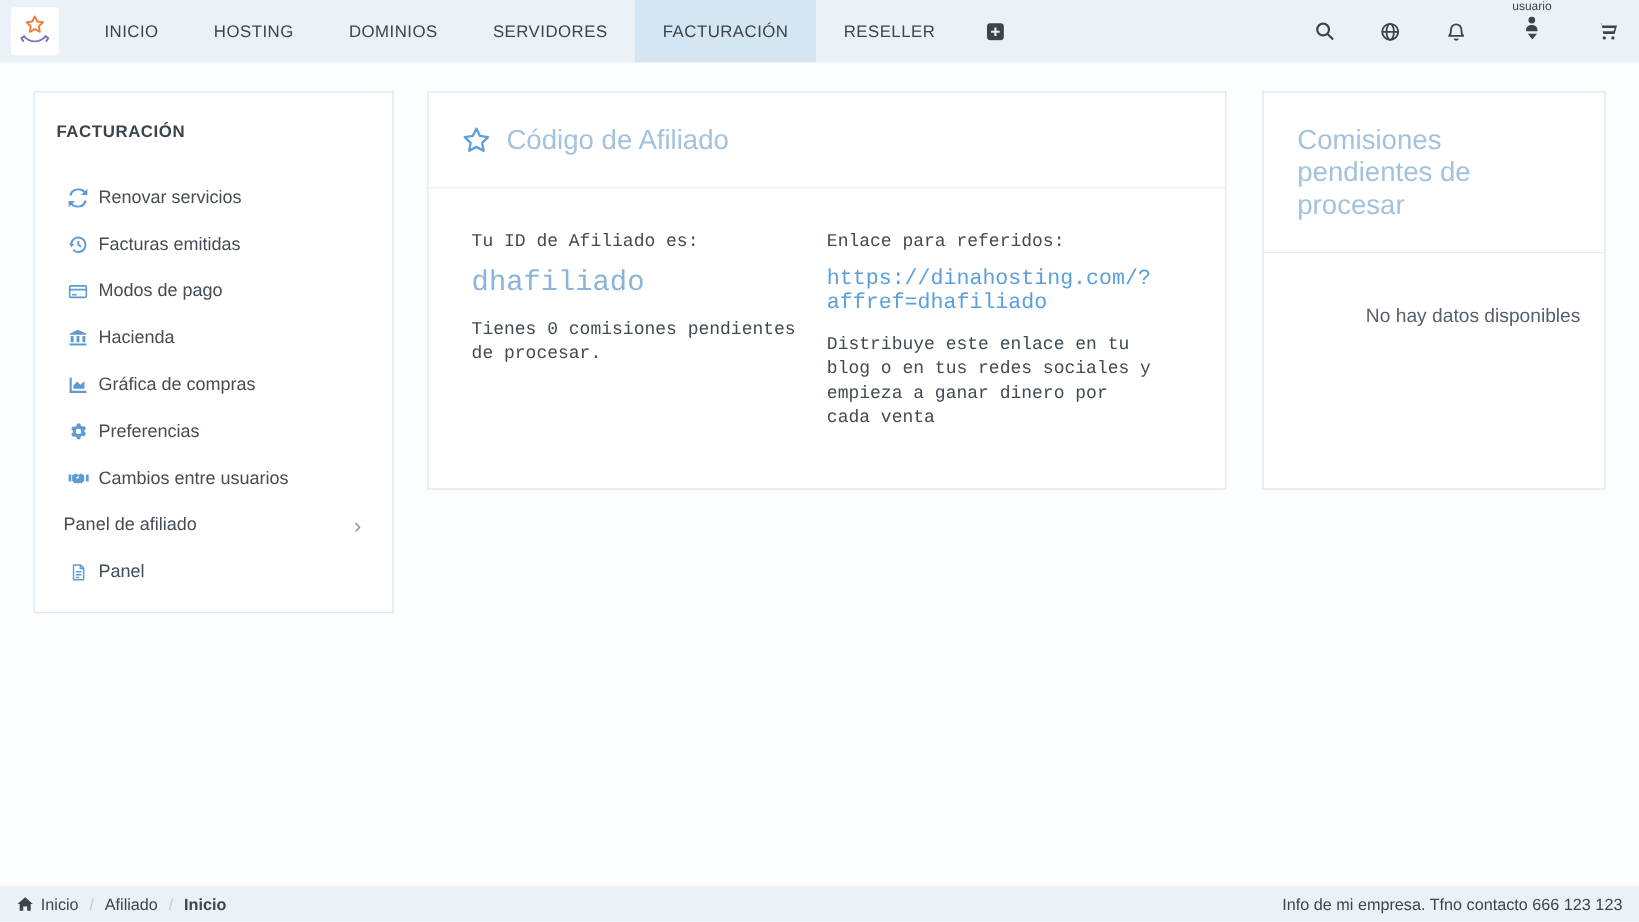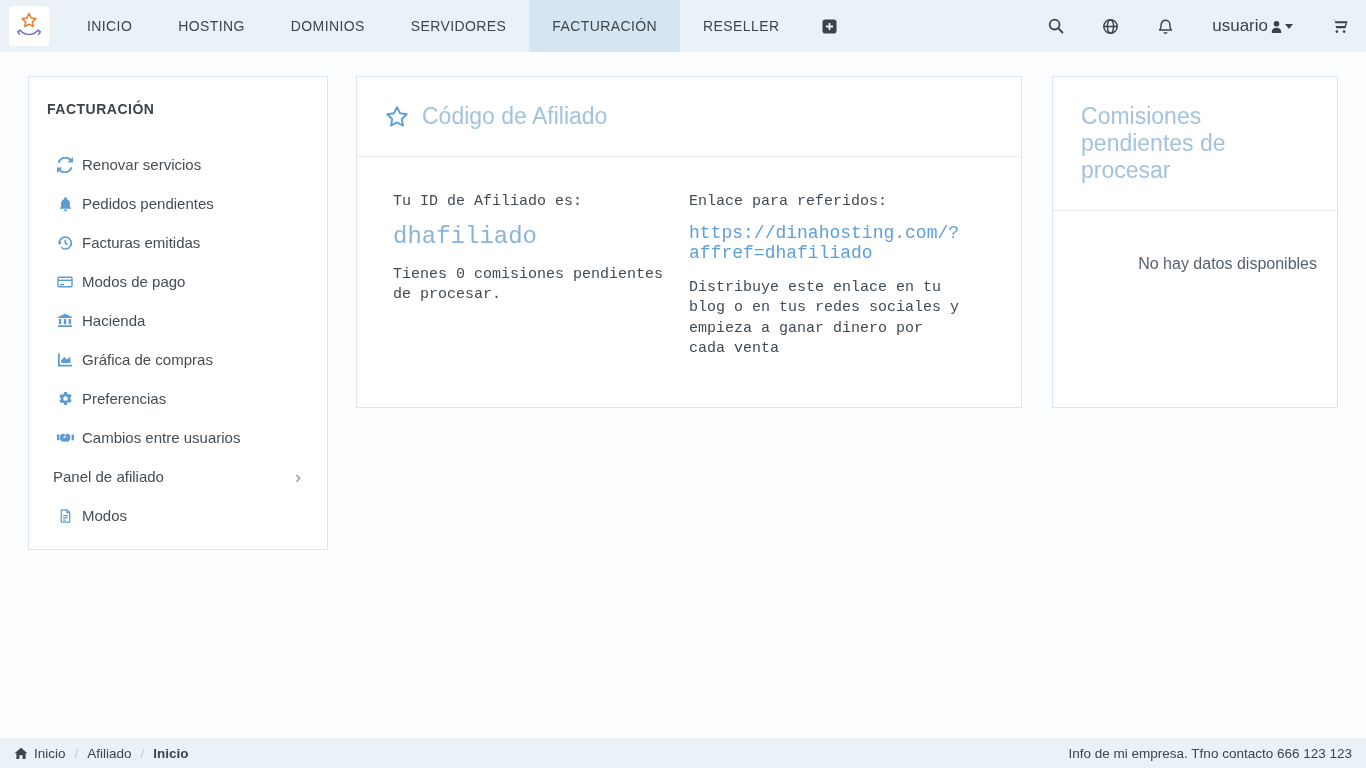--- a/index.html
+++ b/index.html
@@ -22,21 +22,21 @@
   .topbar{height:52px;background:var(--topbar-bg);display:flex;align-items:stretch;flex-shrink:0;}
   .logo-box{width:40px;height:40px;background:#fff;border-radius:3px;margin:6px 15px 6px 9px;
     display:flex;align-items:center;justify-content:center;cursor:pointer;align-self:center;}
   .nav{display:flex;align-items:stretch;}
   .nav-item{display:flex;align-items:center;padding:0 23px;font-size:14px;letter-spacing:.4px;
     color:var(--nav-text);text-decoration:none;cursor:pointer;white-space:nowrap;}
   .nav-item.active{background:var(--active-tab-bg);}
   .nav-item.icon-only{padding:0 20px;}
   .topbar-right{margin-left:auto;display:flex;align-items:stretch;}
   .top-icon-btn{display:flex;align-items:center;padding:0 19px;color:#3c434a;cursor:pointer;text-decoration:none;}
-  .user-btn{gap:1px;font-size:17px;color:#3c434a;}
+  .user-btn{gap:1px;font-size:10px;color:#3c434a;flex-direction:column;}
   .top-icon-btn:last-child{padding-right:18px;}
 
   
   .page{flex:1;display:flex;align-items:flex-start;gap:28px;padding:24px 28px;}
 
   
   .sidebar{width:300px;flex-shrink:0;background:var(--card-bg);border:1px solid var(--card-border);
     padding:24px 18px 14px 18px;}
   .sidebar-title{font-size:14px;font-weight:bold;letter-spacing:.5px;color:#3b434b;margin-bottom:28px;}
   .side-list{list-style:none;}
@@ -146,28 +146,20 @@
       <li class="side-item">
         <span class="sicon">
           <svg width="16" height="16" viewBox="0 0 16 16" fill="currentColor">
               <path d="M13.9 2.1L16 0v5.5h-5.5l2.1-2.1A5.9 5.9 0 0 0 2.6 6.1l-1.9-.6A7.9 7.9 0 0 1 13.9 2.1zM2.1 13.9L0 16v-5.5h5.5l-2.1 2.1a5.9 5.9 0 0 0 10-2.7l1.9.6a7.9 7.9 0 0 1-13.2 3.4z"></path>
             </svg>
         </span>
         <span>Renovar servicios</span>
       </li>
       <li class="side-item">
         <span class="sicon">
-          <svg width="15" height="16" viewBox="0 0 16 16" fill="currentColor">
-              <path d="M8 15.6c1 0 1.8-.8 1.8-1.8H6.2c0 1 .8 1.8 1.8 1.8zm6-3.4v.9H2v-.9l1.3-1.3V7.3c0-2.2 1.2-4 3.2-4.5v-.5a1.5 1.5 0 1 1 3 0v.5c2 .5 3.2 2.3 3.2 4.5v3.6L14 12.2z"></path>
-            </svg>
-        </span>
-        <span>Pedidos pendientes</span>
-      </li>
-      <li class="side-item">
-        <span class="sicon">
           <svg width="16" height="16" viewBox="0 0 16 16">
               <g fill="none" stroke="currentColor" stroke-width="1.6">
                 <path d="M2.3 8a6 6 0 1 1 1.7 4.2"></path>
                 <path d="M8.3 4.8V8l2.2 1.6"></path>
               </g>
               <path d="M.6 6.8L2.6 10l2.3-2.7z" fill="currentColor"></path>
             </svg>
         </span>
         <span>Facturas emitidas</span>
       </li>
@@ -224,21 +216,21 @@
       <li class="side-item">
         <span class="sicon">
           <svg width="15" height="16" viewBox="0 0 16 16">
               <g fill="none" stroke="currentColor" stroke-width="1.3">
                 <path d="M3.5 1.5h6.2l2.8 2.8v10.2H3.5z" stroke-linejoin="round"></path>
                 <path d="M9.5 1.5v3h3"></path>
                 <path d="M5.5 7.5h5M5.5 10h5M5.5 12.5h3"></path>
               </g>
             </svg>
         </span>
-        <span>Modos</span>
+        <span>Panel</span>
       </li>
     </ul>
   </aside>
 
   <main class="main">
 
     <section class="card">
       <header class="card-header">
         <span class="hicon">
           <svg width="24" height="24" viewBox="0 0 20 20">

